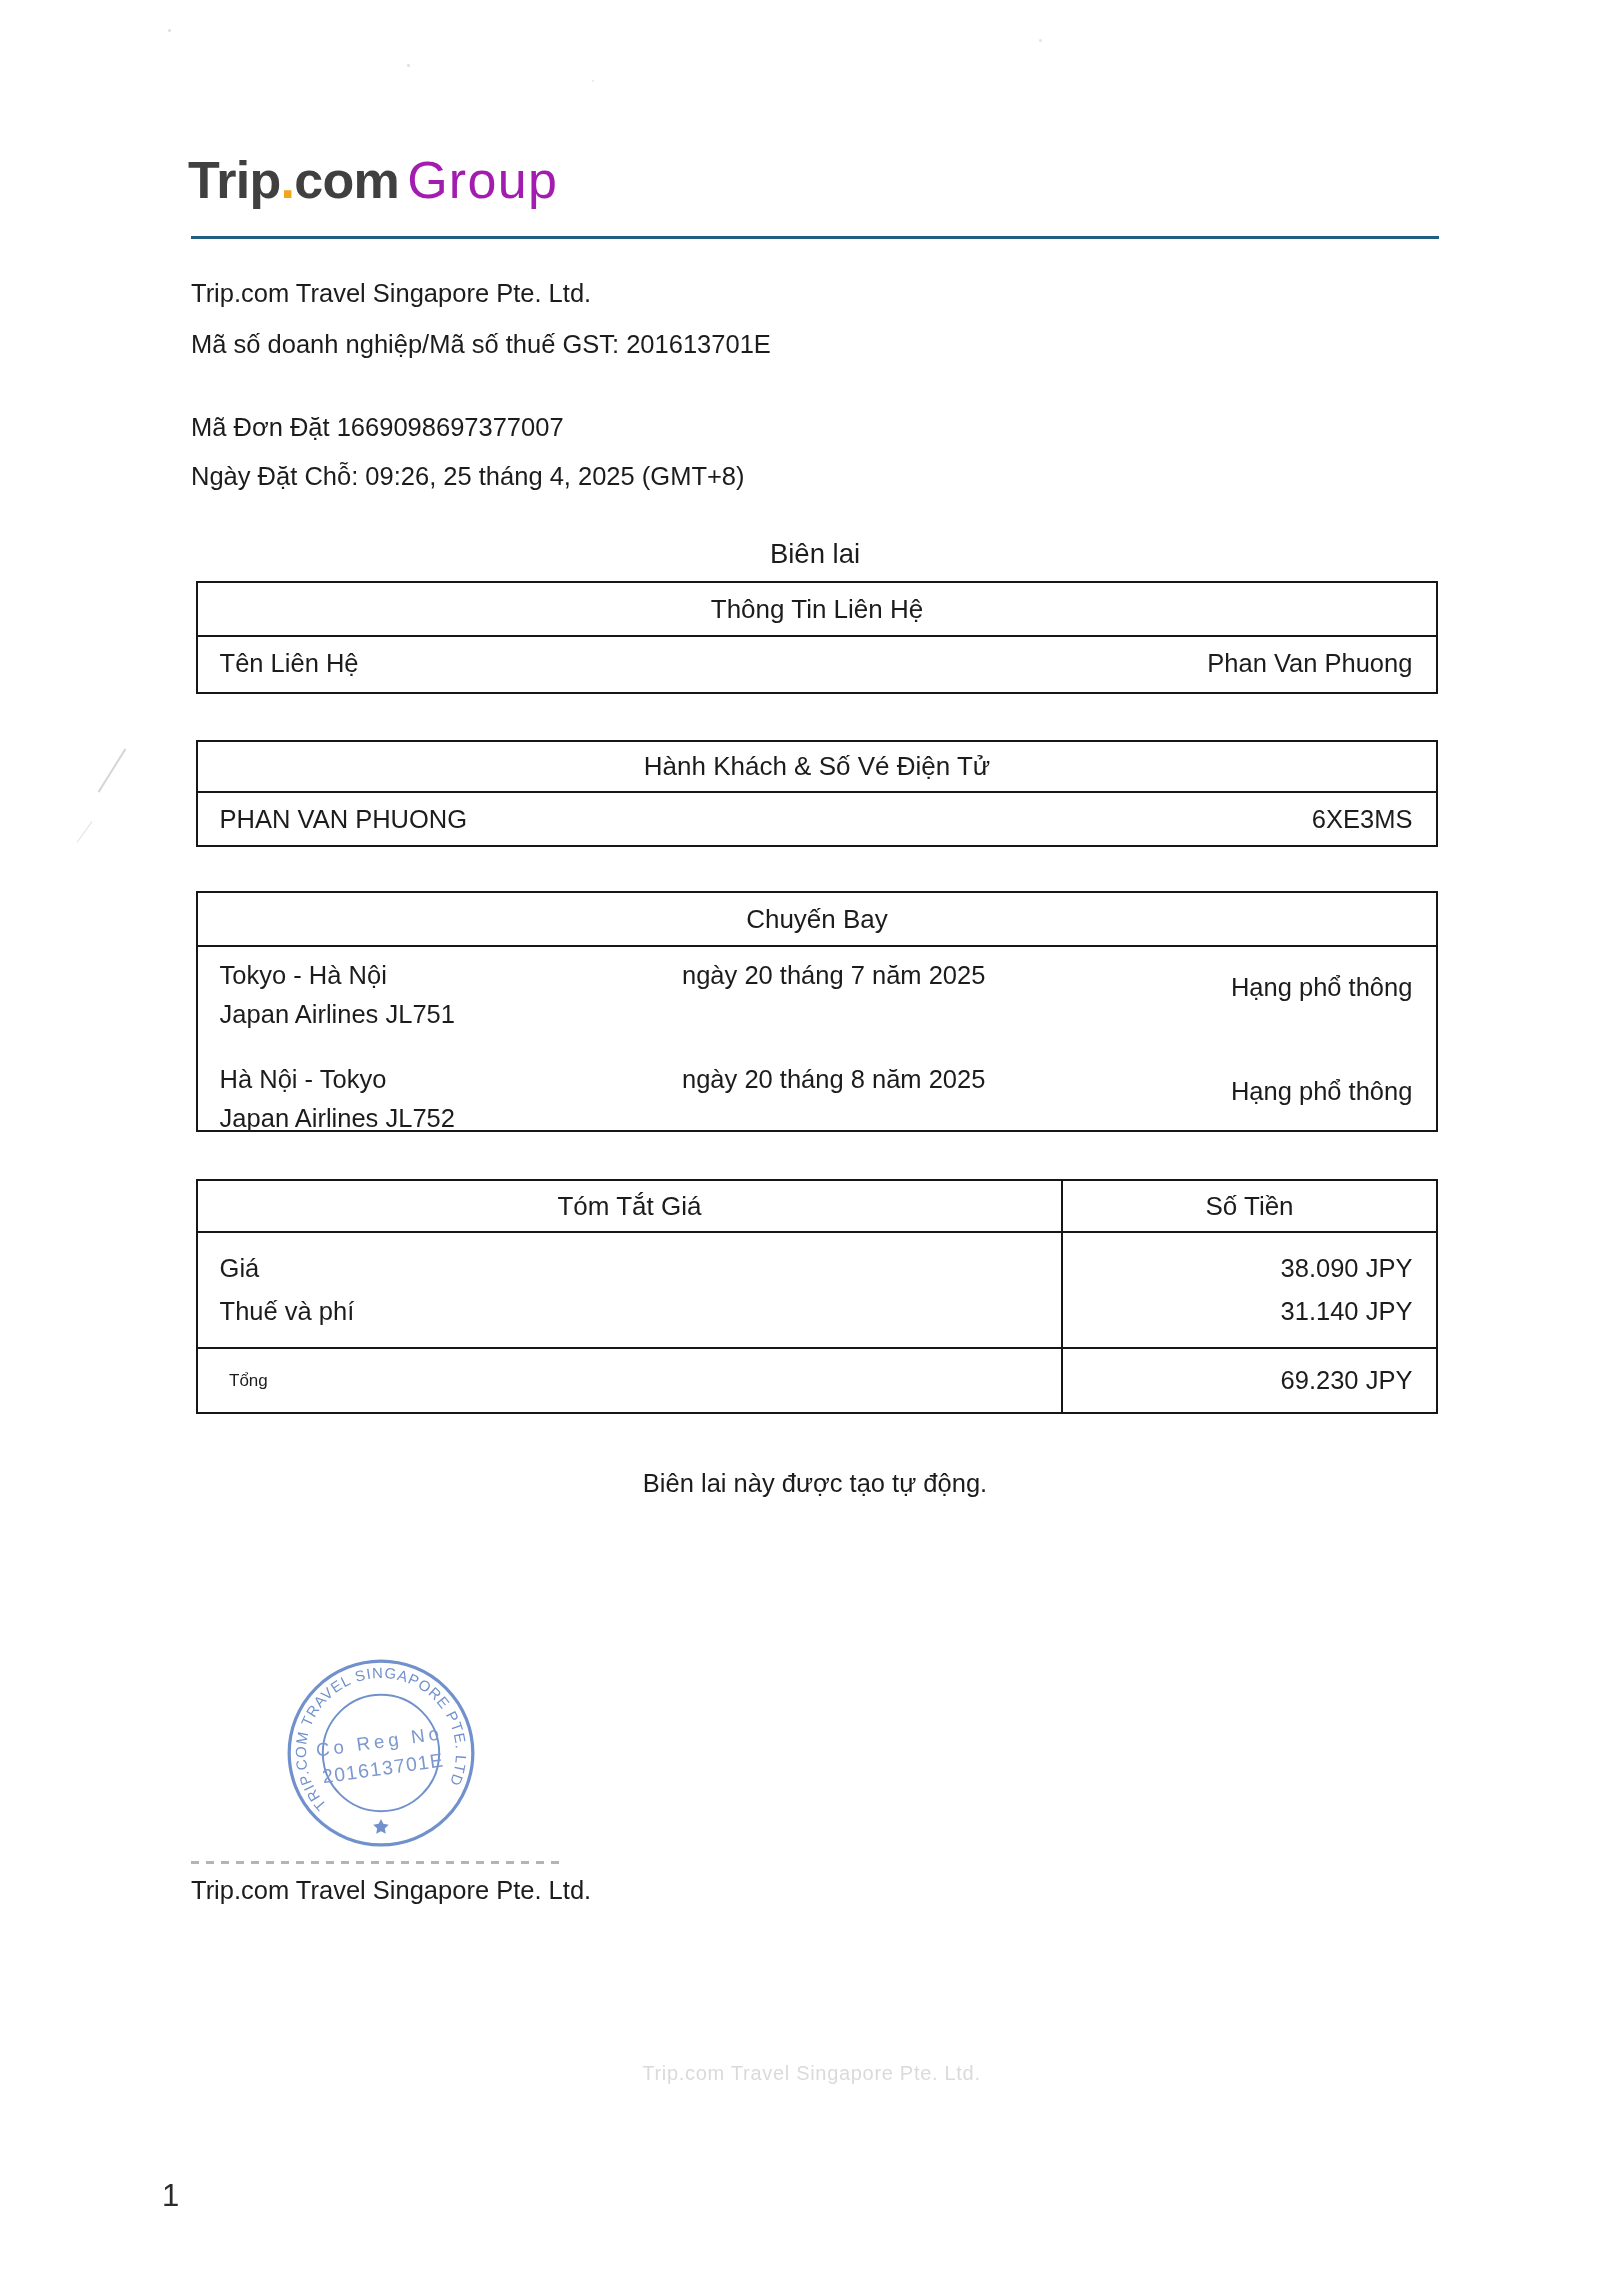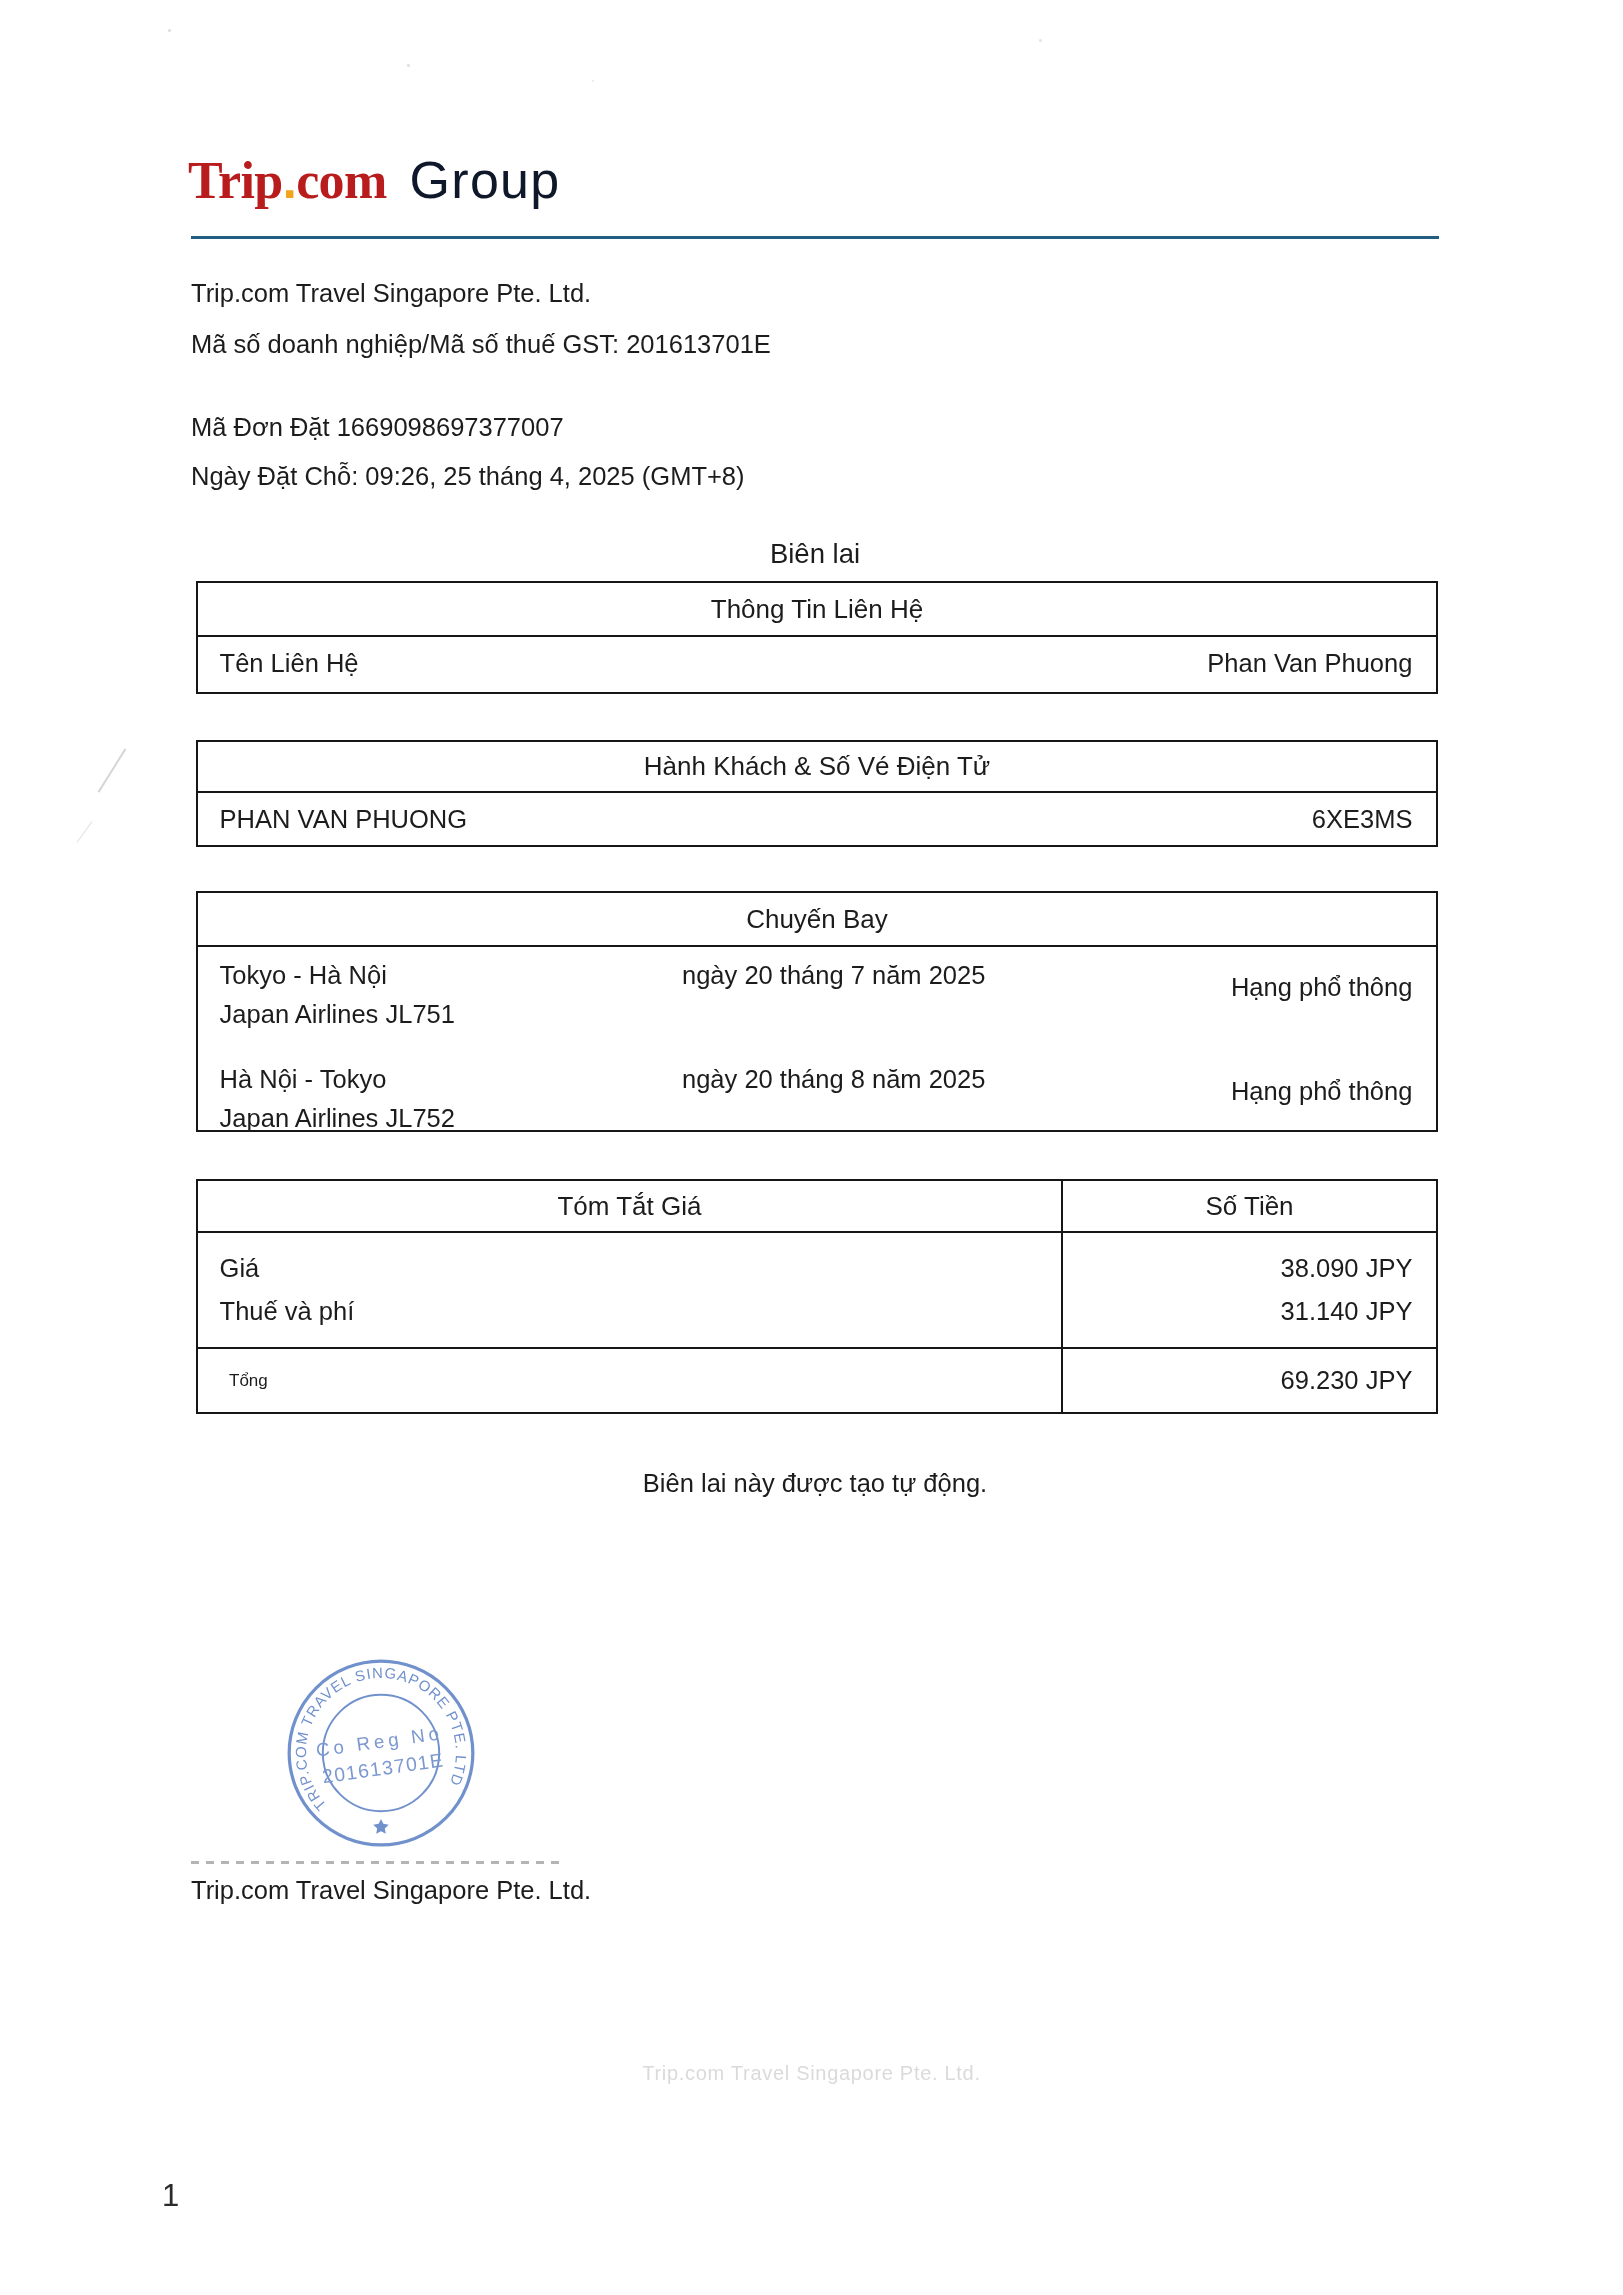--- a/index.html
+++ b/index.html
@@ -8,23 +8,23 @@
     width:1623px;height:2295px;
     background:#ffffff;
     font-family:"Liberation Sans", sans-serif;
     color:#1c1c1c;
     overflow:hidden;
   }
   .abs{position:absolute;}
 
   
   .logo{left:188px;top:152px;font-size:52px;line-height:1.1;letter-spacing:-0.7px;white-space:nowrap;}
-  .logo .b{font-weight:bold;color:#b91c1c;font-family:Liberation Serif, serif;}
+  .logo .b{font-weight:bold;color:#404040;}
   .logo .d{font-weight:bold;color:#f2a51c;}
-  .logo .g{color:#0f172a;font-weight:400;margin-left:23px;letter-spacing:1.3px;}
+  .logo .g{color:#a21caf;font-weight:400;margin-left:8px;letter-spacing:1.3px;}
 
   .rule{left:191px;top:236px;width:1248px;height:3.3px;background:#215e80;}
 
   .tline{left:191px;font-size:25.5px;line-height:27.5px;white-space:nowrap;}
 
   .doc-title{left:191px;top:538px;width:1248px;text-align:center;font-size:27.5px;}
 
   
   .tbl{left:196px;width:1242px;border:2px solid #161616;box-sizing:border-box;background:#fff;}
   .tbl-head{display:flex;align-items:center;justify-content:center;font-size:26px;border-bottom:2px solid #161616;box-sizing:border-box;}

